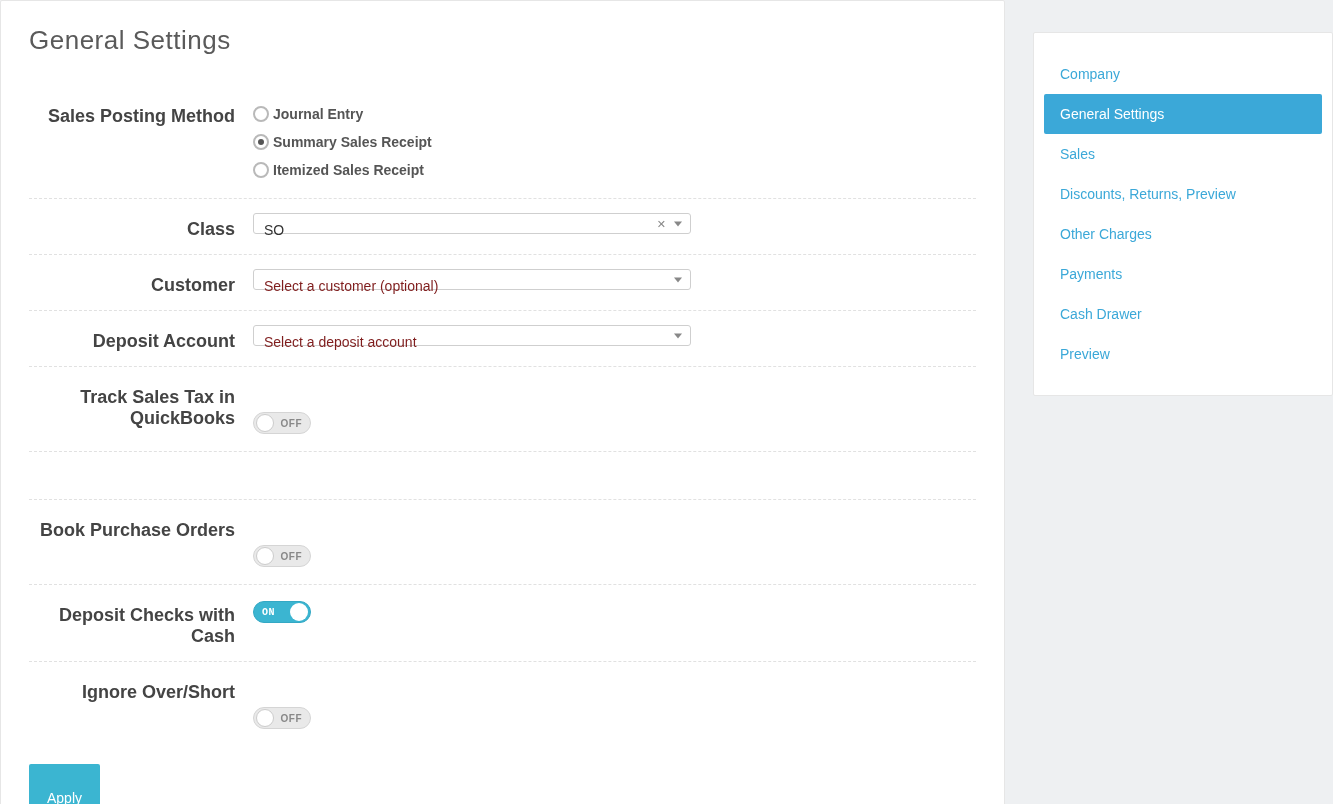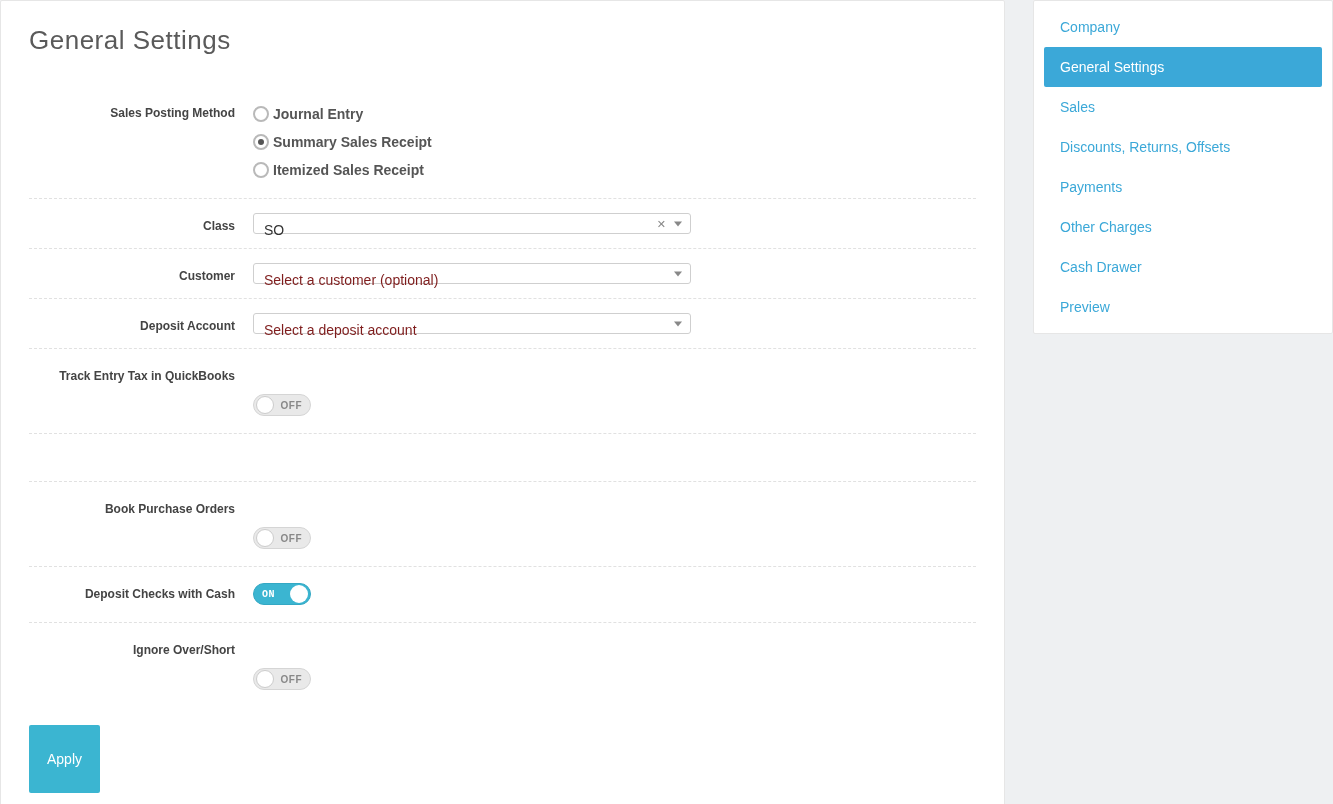--- a/index.html
+++ b/index.html
@@ -22,21 +22,22 @@
     border-radius: 2px;
   }
   .main {
     flex: 1 1 auto;
     padding: 18px 28px 20px 28px;
     min-height: 790px;
   }
   .sidebar {
     width: 300px;
     flex: 0 0 auto;
-    padding: 6px 10px;
+    padding: 21px 10px;
+    margin-top: 32px;
   }
 
   h1.page-title {
     font-size: 26px;
     font-weight: 400;
     color: #5a5a5a;
     margin: 6px 0 30px 0;
     letter-spacing: 0.5px;
   }
 
@@ -47,21 +48,21 @@
     border-bottom: 1px dashed #e1e1e1;
   }
   .field.no-line { border-bottom: none; }
   .field .label {
     width: 224px;
     text-align: right;
     padding-right: 18px;
     padding-top: 6px;
     color: #444;
     font-weight: 600;
-    font-size: 12px;
+    font-size: 18px;
   }
   .field .control {
     flex: 1 1 auto;
     max-width: 452px;
   }
 
   
   .radio-row {
     display: flex;
     align-items: center;
@@ -242,21 +243,21 @@
       <div class="control">
         <div class="select placeholder">
           <span>Select a deposit account</span>
           <span class="caret"></span>
         </div>
       </div>
     </div>
 
     
     <div class="field">
-      <div class="label">Track Entry Tax in QuickBooks</div>
+      <div class="label">Track Sales Tax in QuickBooks</div>
       <div class="control">
         <div class="toggle off">
           <span class="knob"></span>
           <span class="text">OFF</span>
         </div>
       </div>
     </div>
 
     <div class="spacer"></div>
 
@@ -293,19 +294,19 @@
       </div>
     </div>
 
     <button class="btn-primary">Apply</button>
   </div>
 
   <div class="panel sidebar">
     <div class="nav-item">Company</div>
     <div class="nav-item active">General Settings</div>
     <div class="nav-item">Sales</div>
-    <div class="nav-item">Discounts, Returns, Offsets</div>
+    <div class="nav-item">Discounts, Returns, Preview</div>
+    <div class="nav-item">Other Charges</div>
     <div class="nav-item">Payments</div>
-    <div class="nav-item">Other Charges</div>
     <div class="nav-item">Cash Drawer</div>
     <div class="nav-item">Preview</div>
   </div>
 </div>
 
 </body></html>

